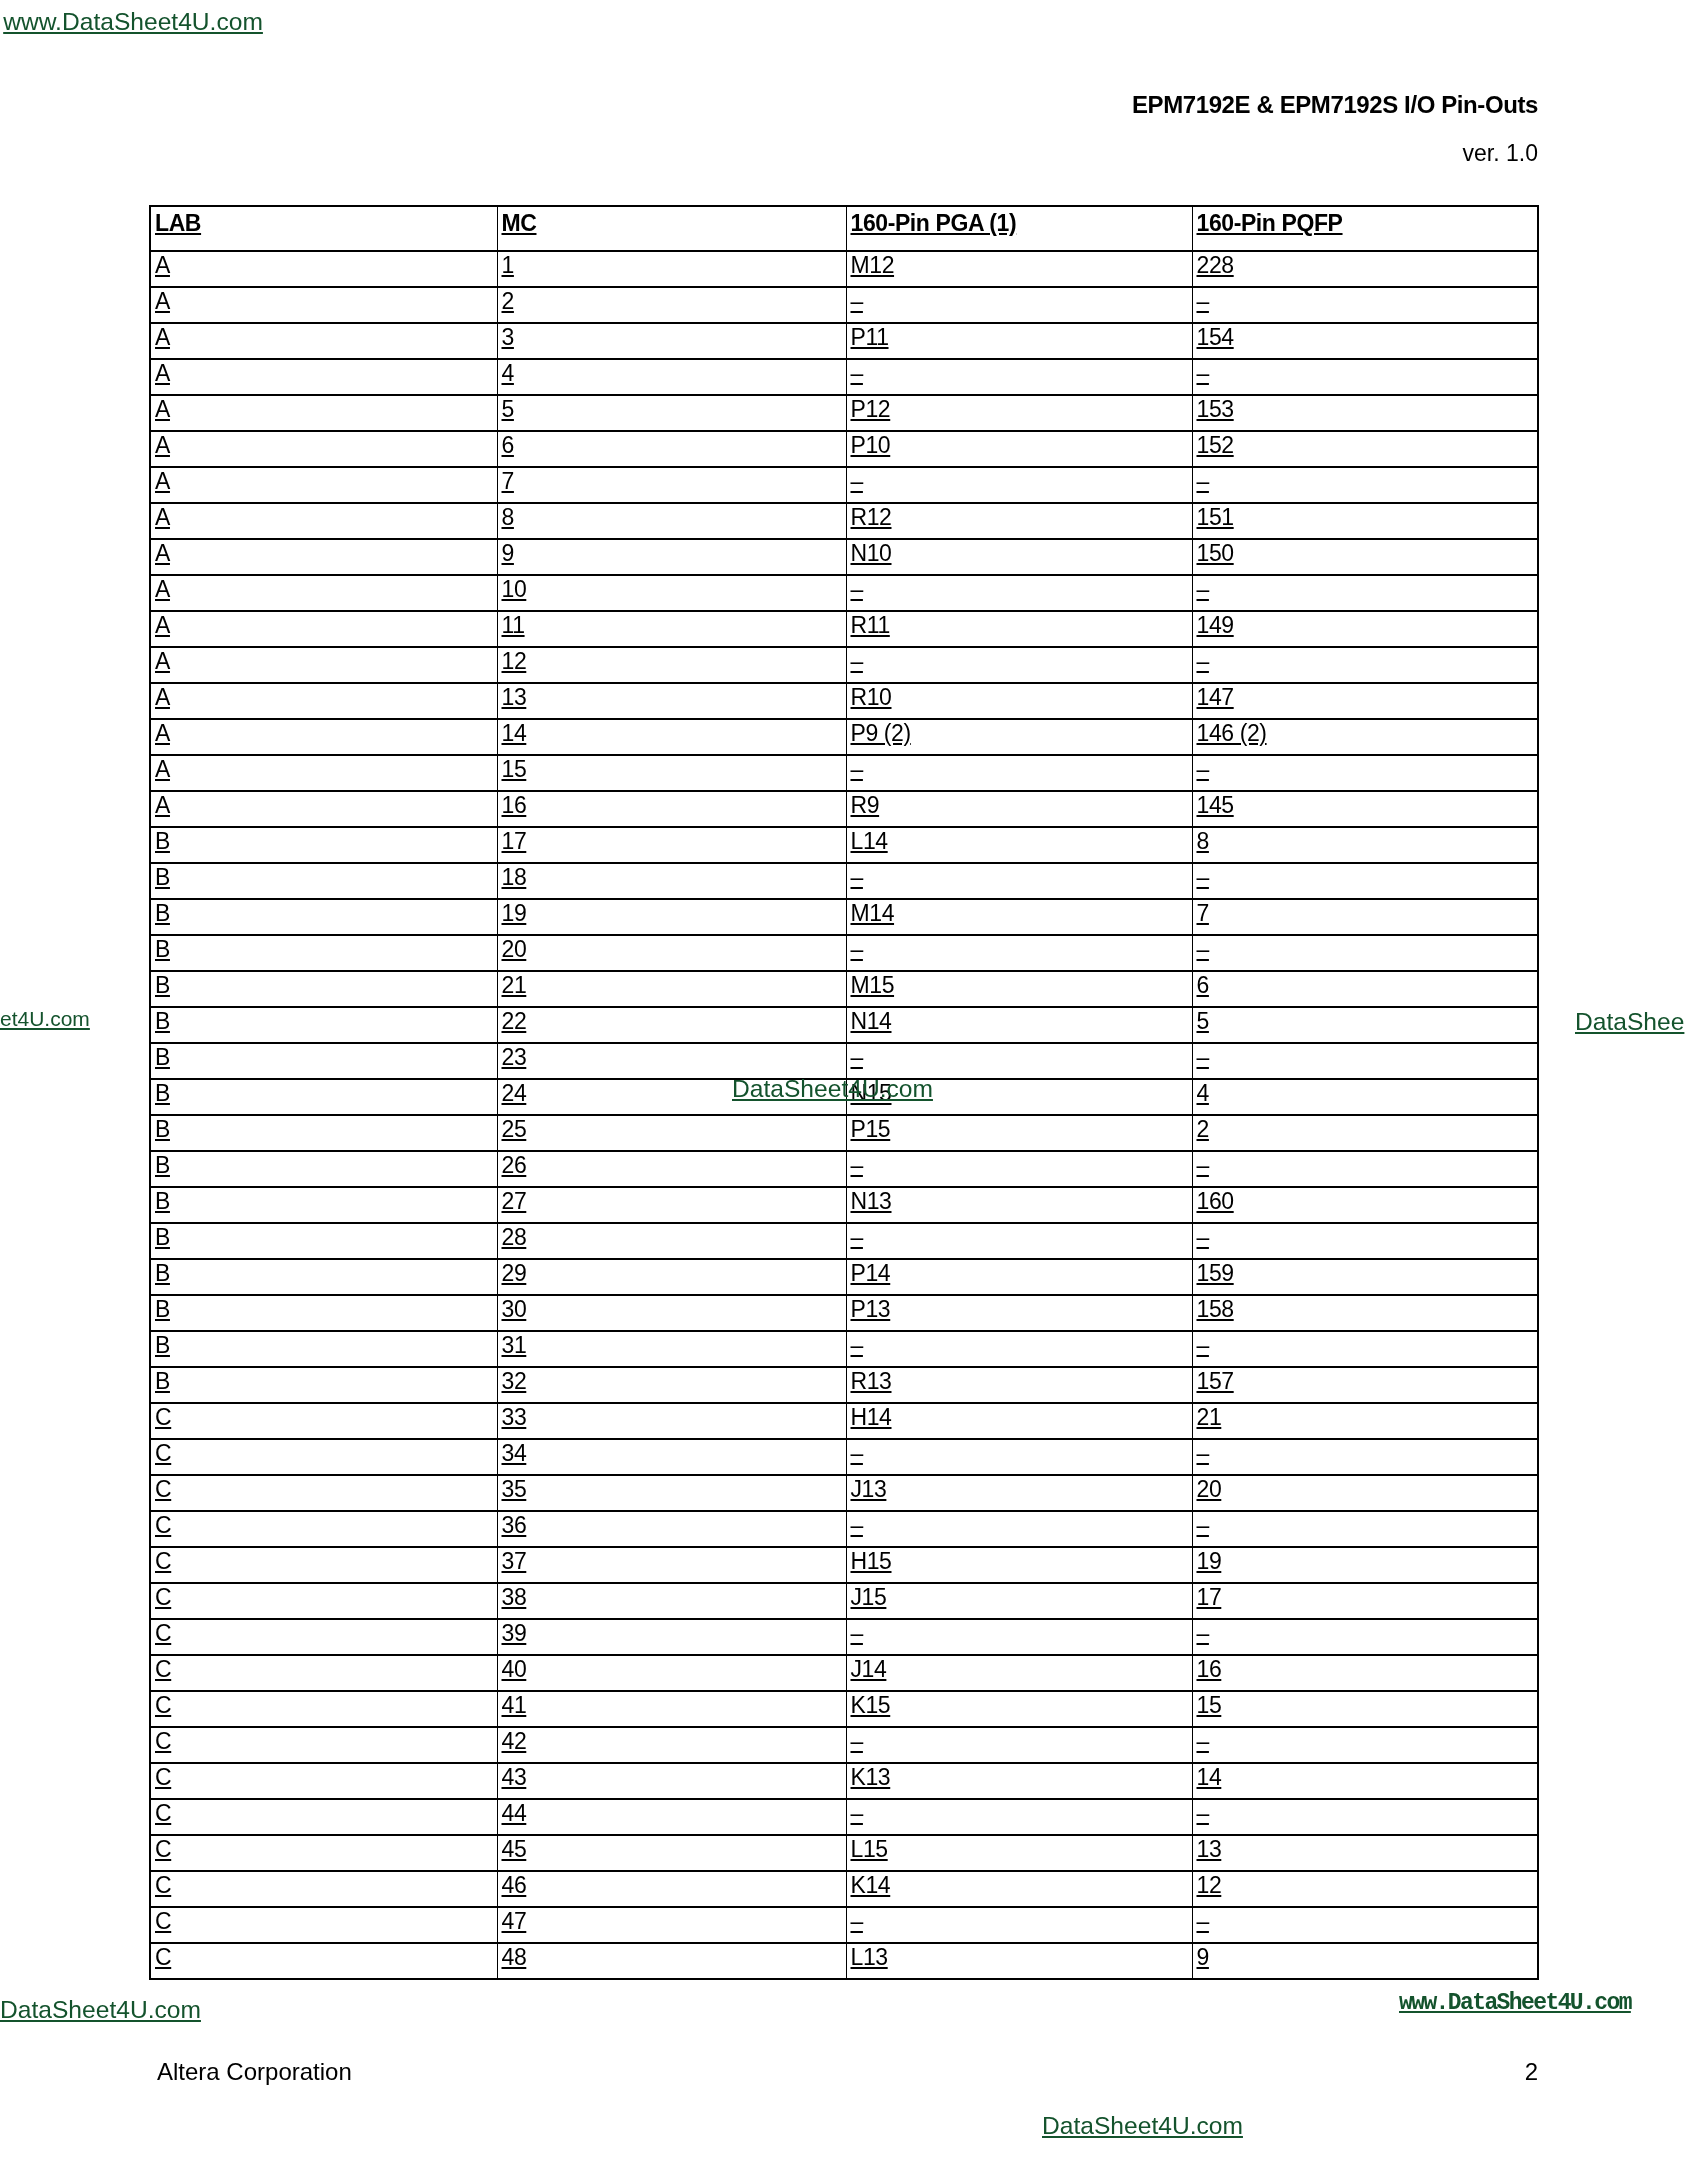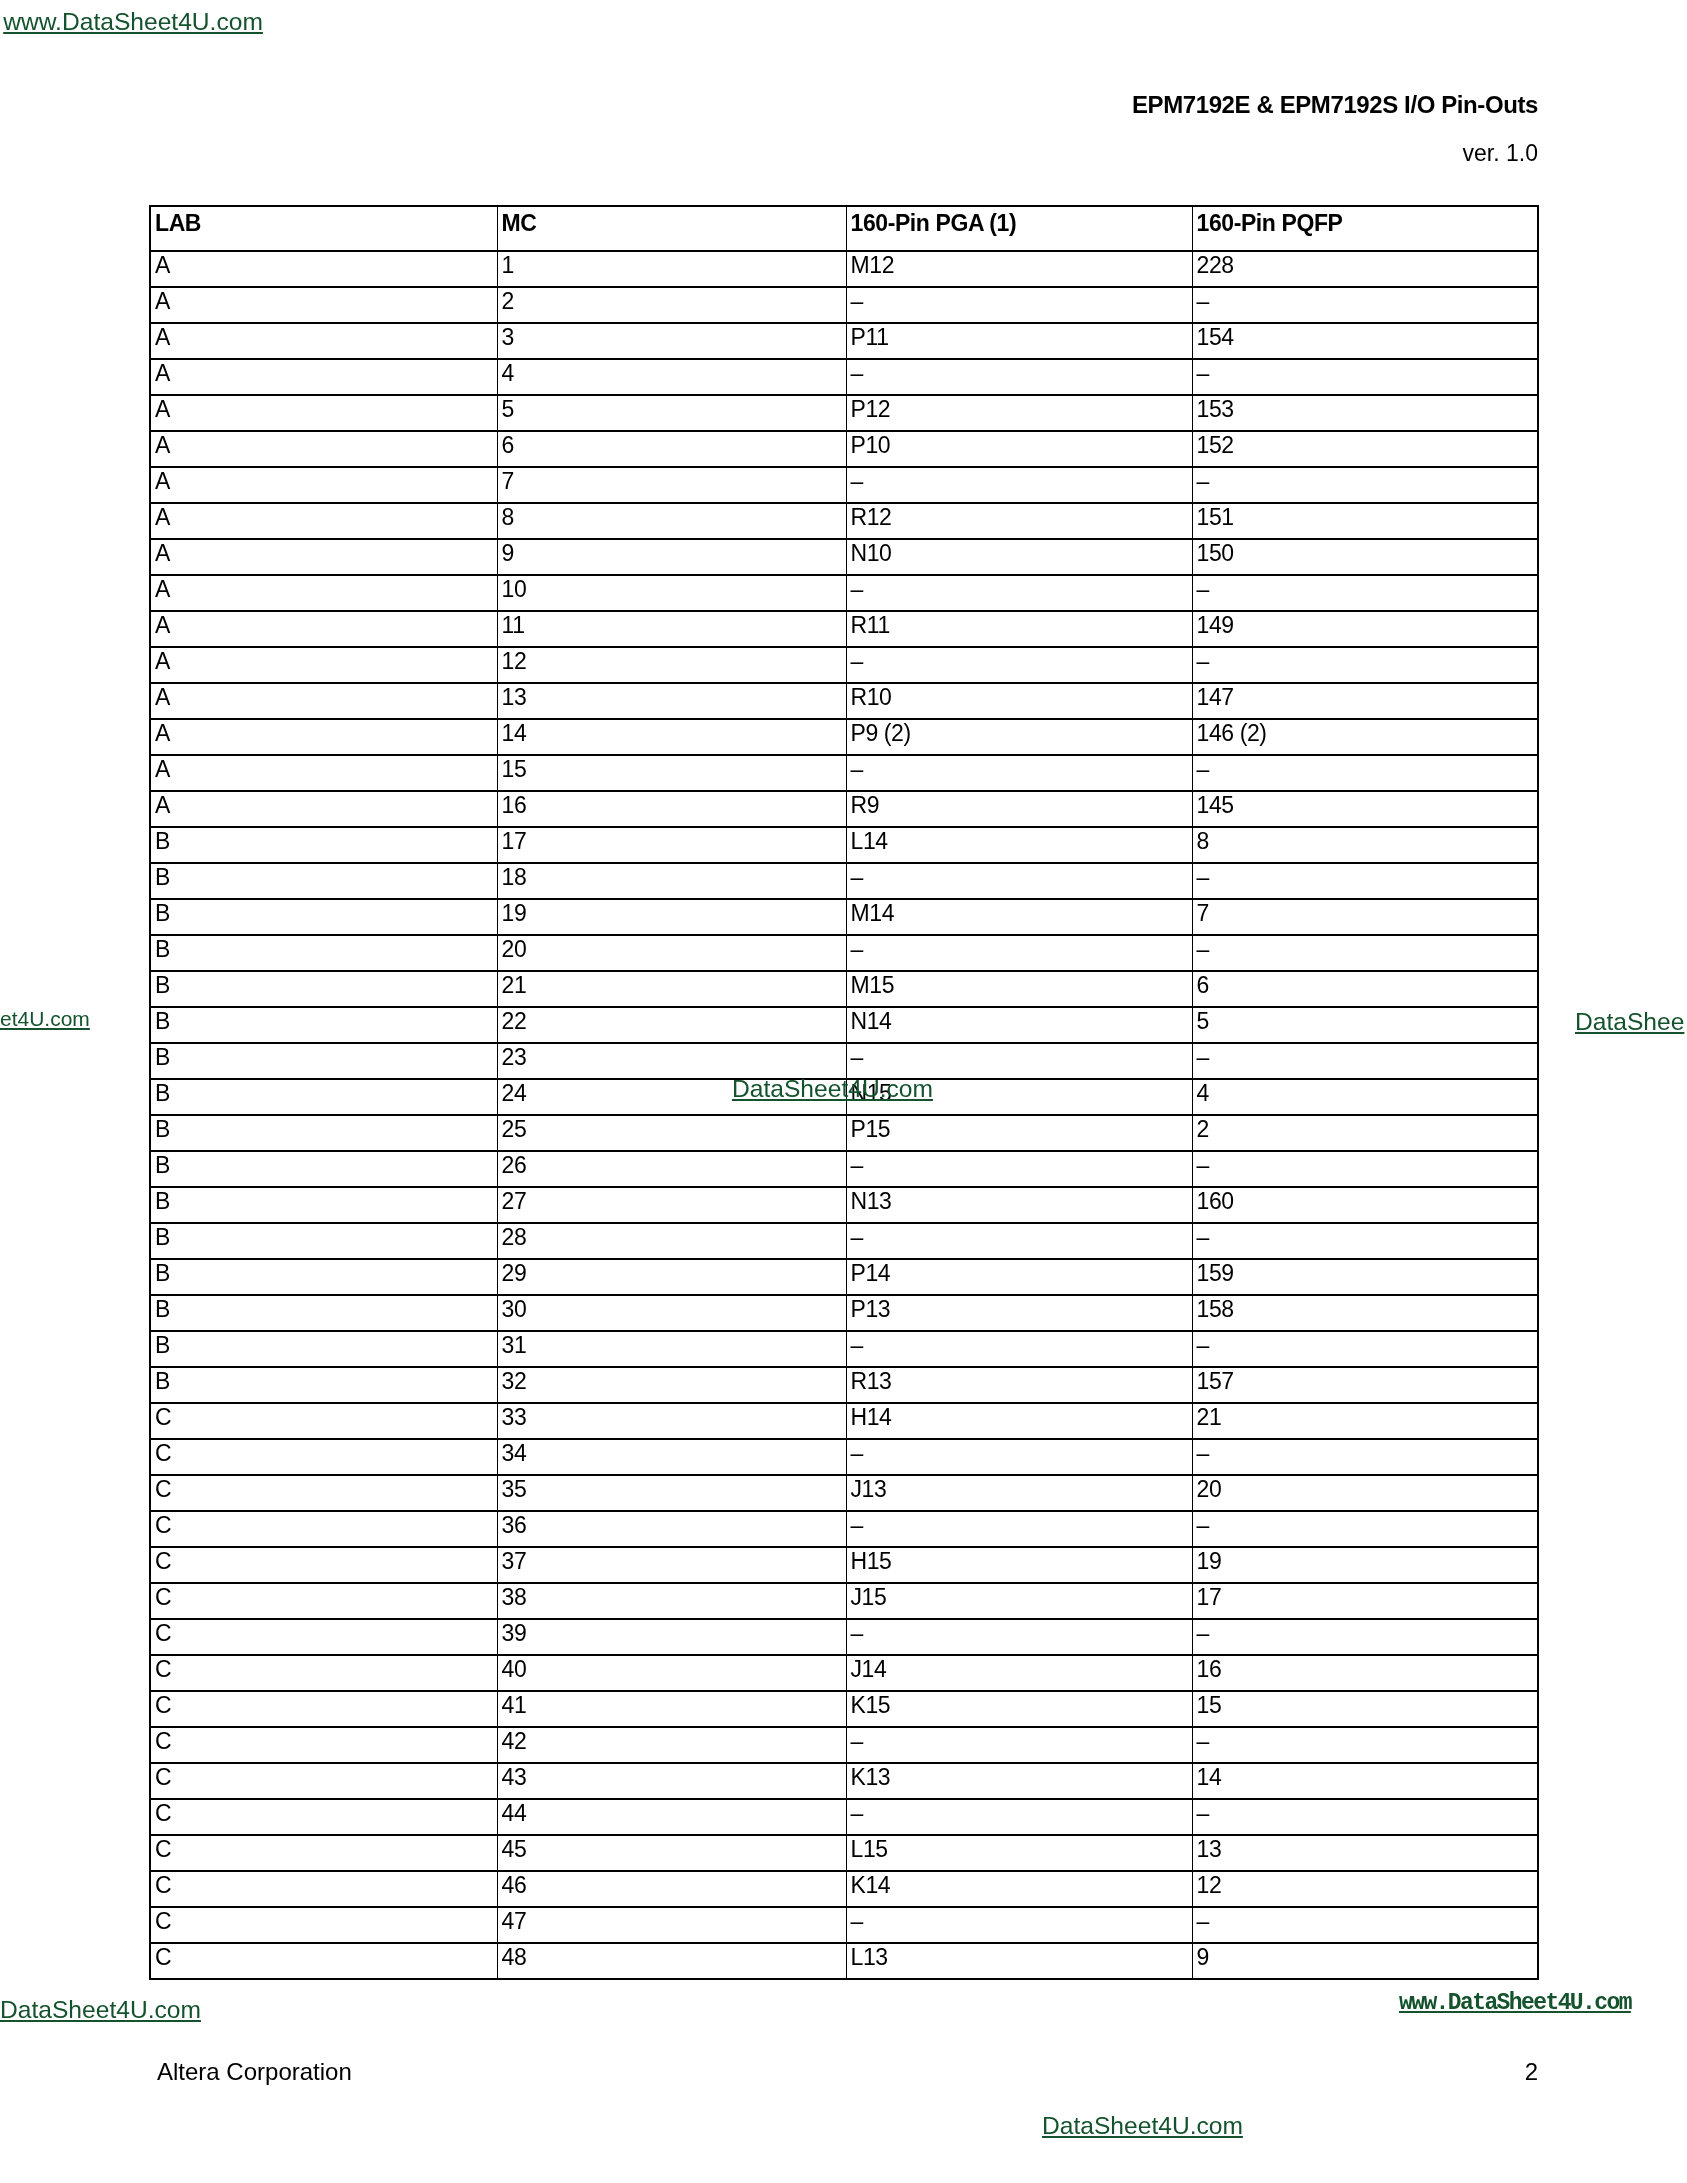--- a/index.html
+++ b/index.html
@@ -1,21 +1,21 @@
 <!DOCTYPE html>
 <html style="font-size:12.7px"><head>
 <meta charset="utf-8">
 <style>
   html, body { margin:0; padding:0; background:#ffffff; }
   body { width:1687px; height:2183px; position:relative; overflow:hidden;
          font-family:"Liberation Sans", sans-serif; color:#000; }
   .wm { position:absolute; color:#14532d; font-family:"Liberation Sans", sans-serif; white-space:nowrap;text-decoration:underline; }
   .hdr-title { position:absolute; right:149px; top:91px; font-size:24px; font-weight:bold; letter-spacing:-0.4px; }
   .hdr-ver { position:absolute; right:149px; top:140px; font-size:23px; }
-  table.pins { position:absolute; left:149px; top:205px; width:1389px; border-collapse:collapse; table-layout:fixed; }
+  table.pins { position:absolute; left:149px; top:205px; width:1389px; border-collapse:collapse; table-layout:fixed;text-decoration:underline; }
   table.pins th, table.pins td { border:1.2px solid #000; text-align:left; vertical-align:top;
         font-size:23px; padding:0 0 0 4px; height:34px; line-height:27px; overflow:hidden; white-space:nowrap; letter-spacing:-0.4px; }
   table.pins tr { border-bottom:2.4px solid #000; }
   table.pins th { font-weight:bold; height:43px; line-height:33px; }
   table.pins { border:2.4px solid #000; }
   .foot-left { position:absolute; left:157px; top:2058px; font-size:24px; }
   .foot-right { position:absolute; right:149px; top:2058px; font-size:24px; }
 </style>
 </head>
 <body>

